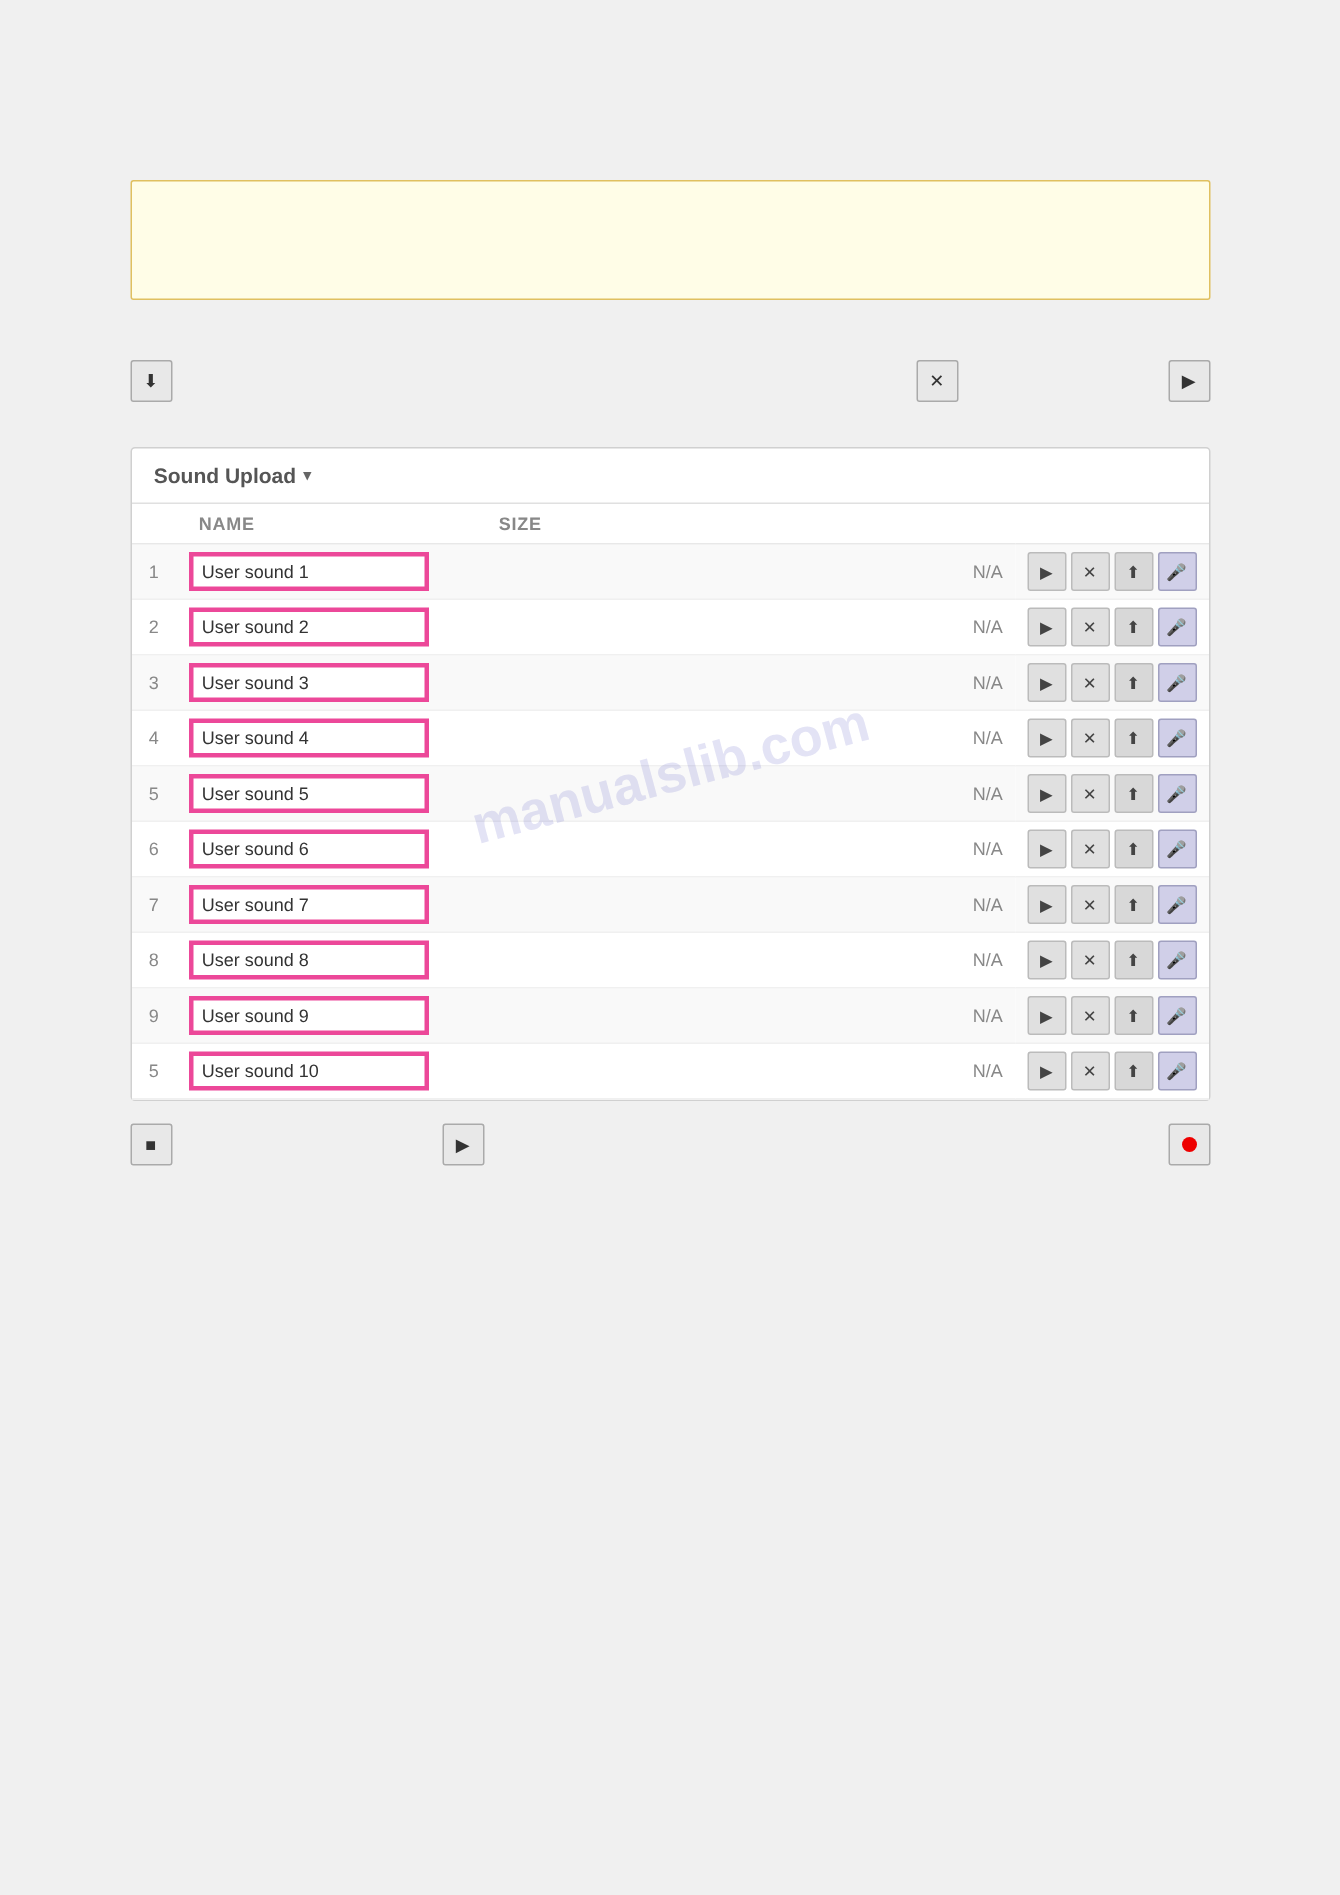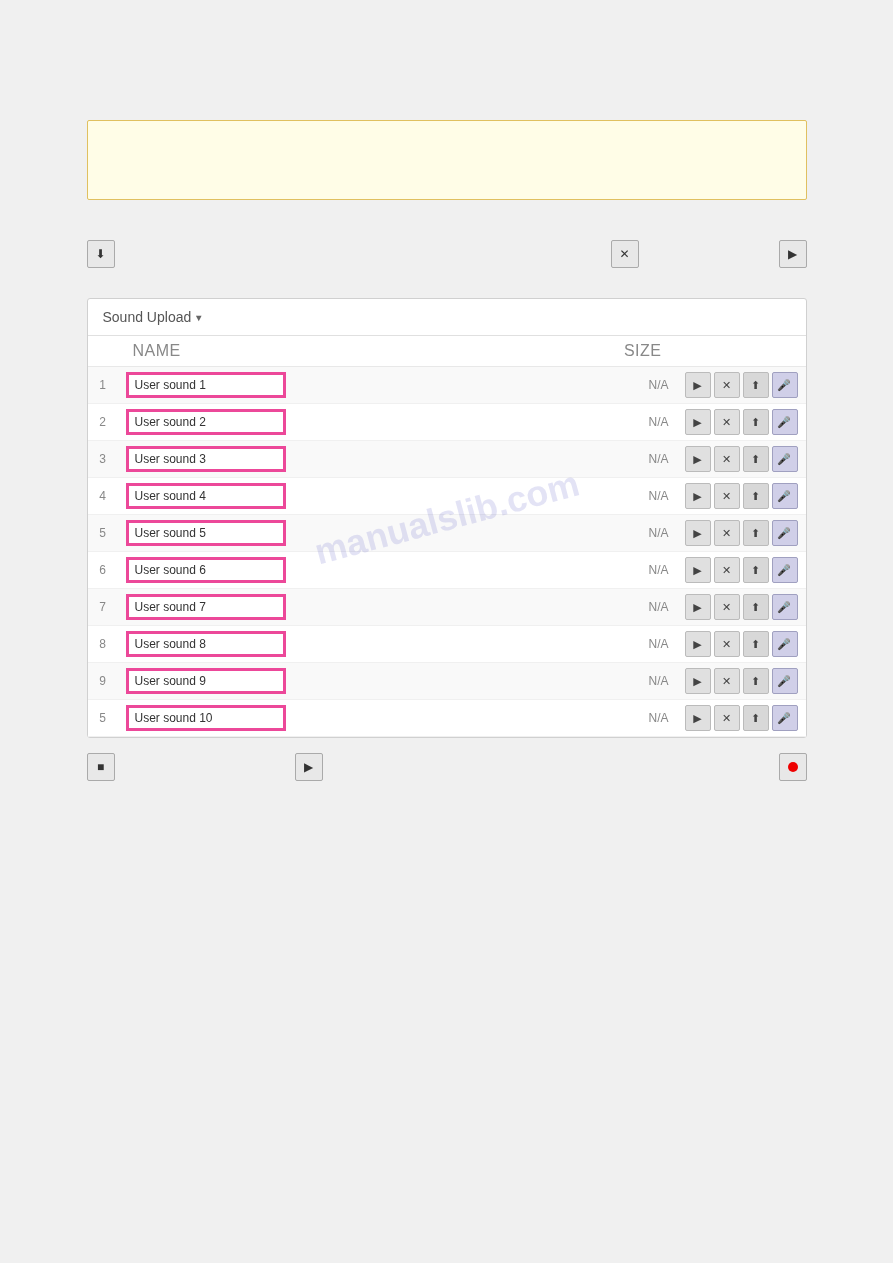--- a/index.html
+++ b/index.html
@@ -71,48 +71,47 @@
       display: flex;
       align-items: center;
       gap: 5px;
       border-bottom: 1px solid #e0e0e0;
       font-weight: bold;
       font-size: 14px;
       color: #555;
     }
 
     .section-title {
-      font-weight: normal;
+      font-weight: bold;
       font-size: 14px;
     }
 
     .chevron-icon {
       font-size: 10px;
       color: #666;
     }
 
     
     .sound-table {
       width: 100%;
       border-collapse: collapse;
     }
 
     .sound-table thead tr th {
       text-align: left;
       padding: 6px 15px;
-      font-size: 16px;
-      font-weight: normal;
+      font-size: 12px;
+      font-weight: bold;
       color: #888;
       text-transform: uppercase;
       letter-spacing: 0.5px;
       border-bottom: 1px solid #e8e8e8;
     }
 
     .sound-table thead tr th.size-col {
-      text-align: right;
     }
 
     .sound-table tbody tr {
       border-bottom: 1px solid #f0f0f0;
     }
 
     .sound-table tbody tr:nth-child(odd) {
       background: #f9f9f9;
     }
 

